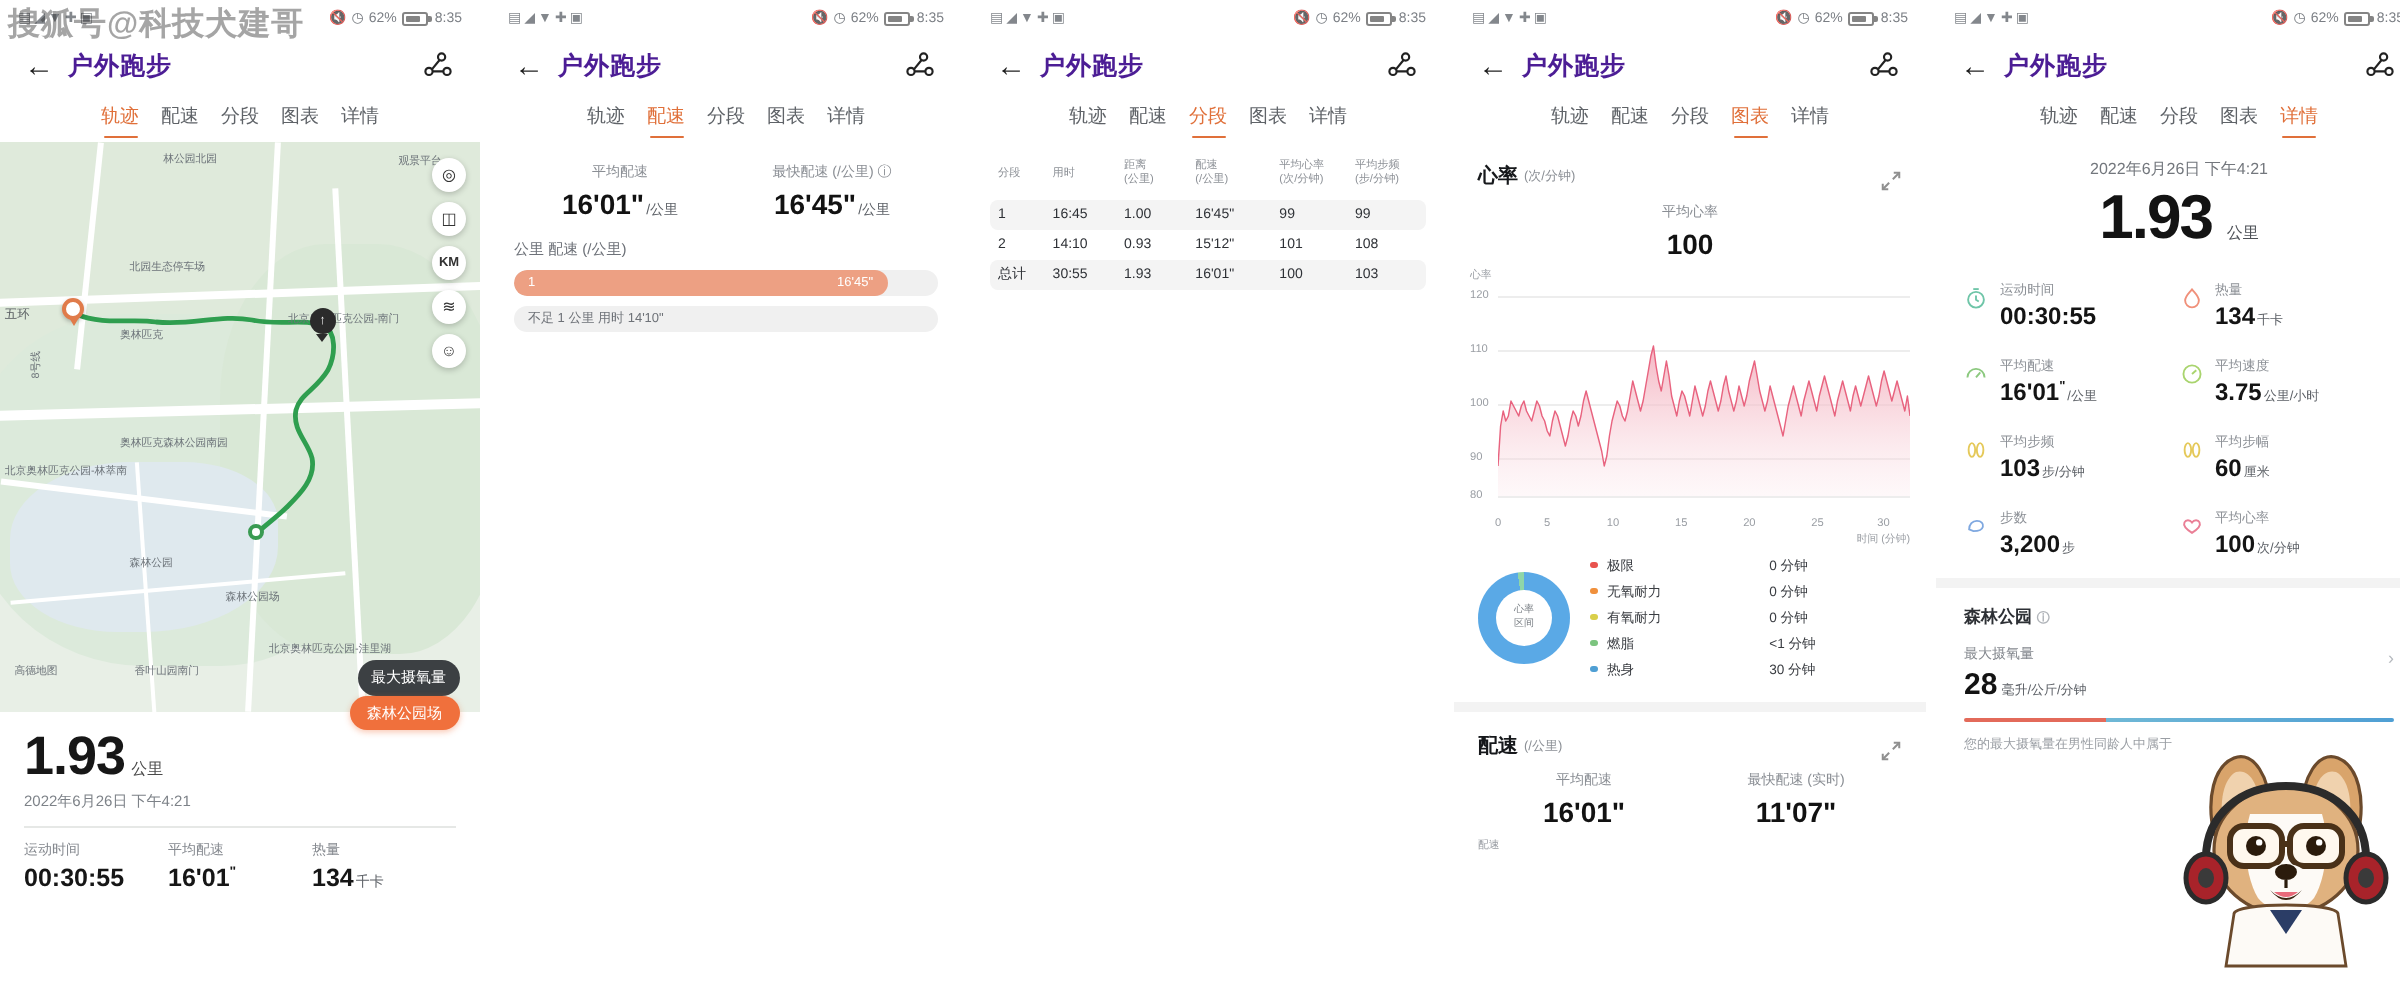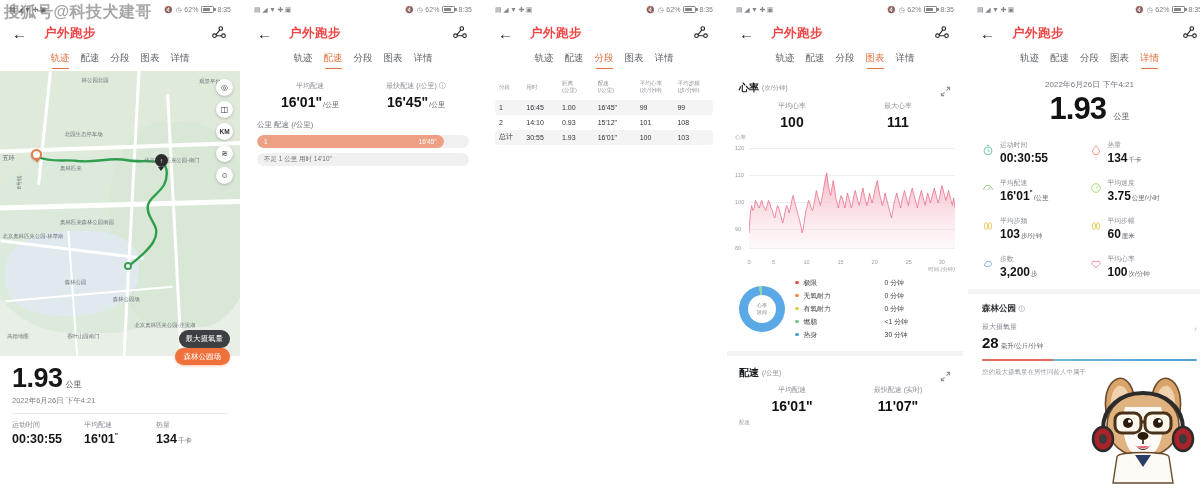--- a/index.html
+++ b/index.html
@@ -22,21 +22,21 @@
   .sb-left { display: flex; gap: 2px; align-items: center; opacity: .75; }
   .sb-ic { font-size: 7px; line-height: 1; letter-spacing: -0.5px; }
   .sb-right { display: flex; gap: 3px; align-items: center; opacity: .8; font-size: 7px; }
   .batt { display:inline-block; width:13px; height:7px; border:1px solid #666; border-radius:1.5px; position:relative; }
   .batt::after{content:"";position:absolute;right:-2.5px;top:1.5px;width:1.5px;height:3px;background:#666;border-radius:0 1px 1px 0;}
   .batt i{position:absolute;left:1px;top:1px;bottom:1px;width:62%;background:#666;border-radius:.5px;display:block;}
 
   
   .appbar { height: 30px; display: flex; align-items: center; padding: 0 12px; position: relative; }
   .back { font-size: 15px; color: #1b1b1b; line-height: 1; width: 16px; }
-  .apptitle { font-size: 12.5px; font-weight: bold; color: #ef4444; margin-left: 16px; letter-spacing: .5px; }
+  .apptitle { font-size: 12.5px; font-weight: bold; color: #4c1d95; margin-left: 6px; letter-spacing: .5px; }
   .share { margin-left: auto; width: 18px; height: 18px; }
   .share svg { display:block; }
 
   
   .tabs { display: flex; justify-content: center; gap: 11px; padding: 4px 0 2px; }
   .tab { font-size: 9.5px; color: #5f6368; position: relative; padding-bottom: 4px; white-space: nowrap; }
   .tab.active { color: #e0703a; }
   .tab.active::after { content: ""; position: absolute; left: 1px; right: 1px; bottom: 0;
                        height: 1.5px; background: #e0703a; border-radius: 1px; }
 
@@ -492,24 +492,20 @@
             <path d="M1.5 10.5 L5 7"></path>
         </svg>
       </span>
     </div>
 
     <div class="twocol" style="padding-top:6px;">
       <div class="c">
         <div class="mini-lbl">平均心率</div>
         <div class="mini-val">100</div>
       </div>
-      <div class="c">
-        <div class="mini-lbl">最大心率</div>
-        <div class="mini-val">111</div>
-      </div>
     </div>
 
     <div class="hrchart">
       <div class="yaxis-name">心率</div>
       <div class="gridline" style="top:12px;"></div>
       <div class="gridline" style="top:39px;"></div>
       <div class="gridline" style="top:66px;"></div>
       <div class="gridline" style="top:93px;"></div>
       <div class="gridline" style="top:112px;"></div>
       <div class="ylab" style="top:12px;">120</div>

